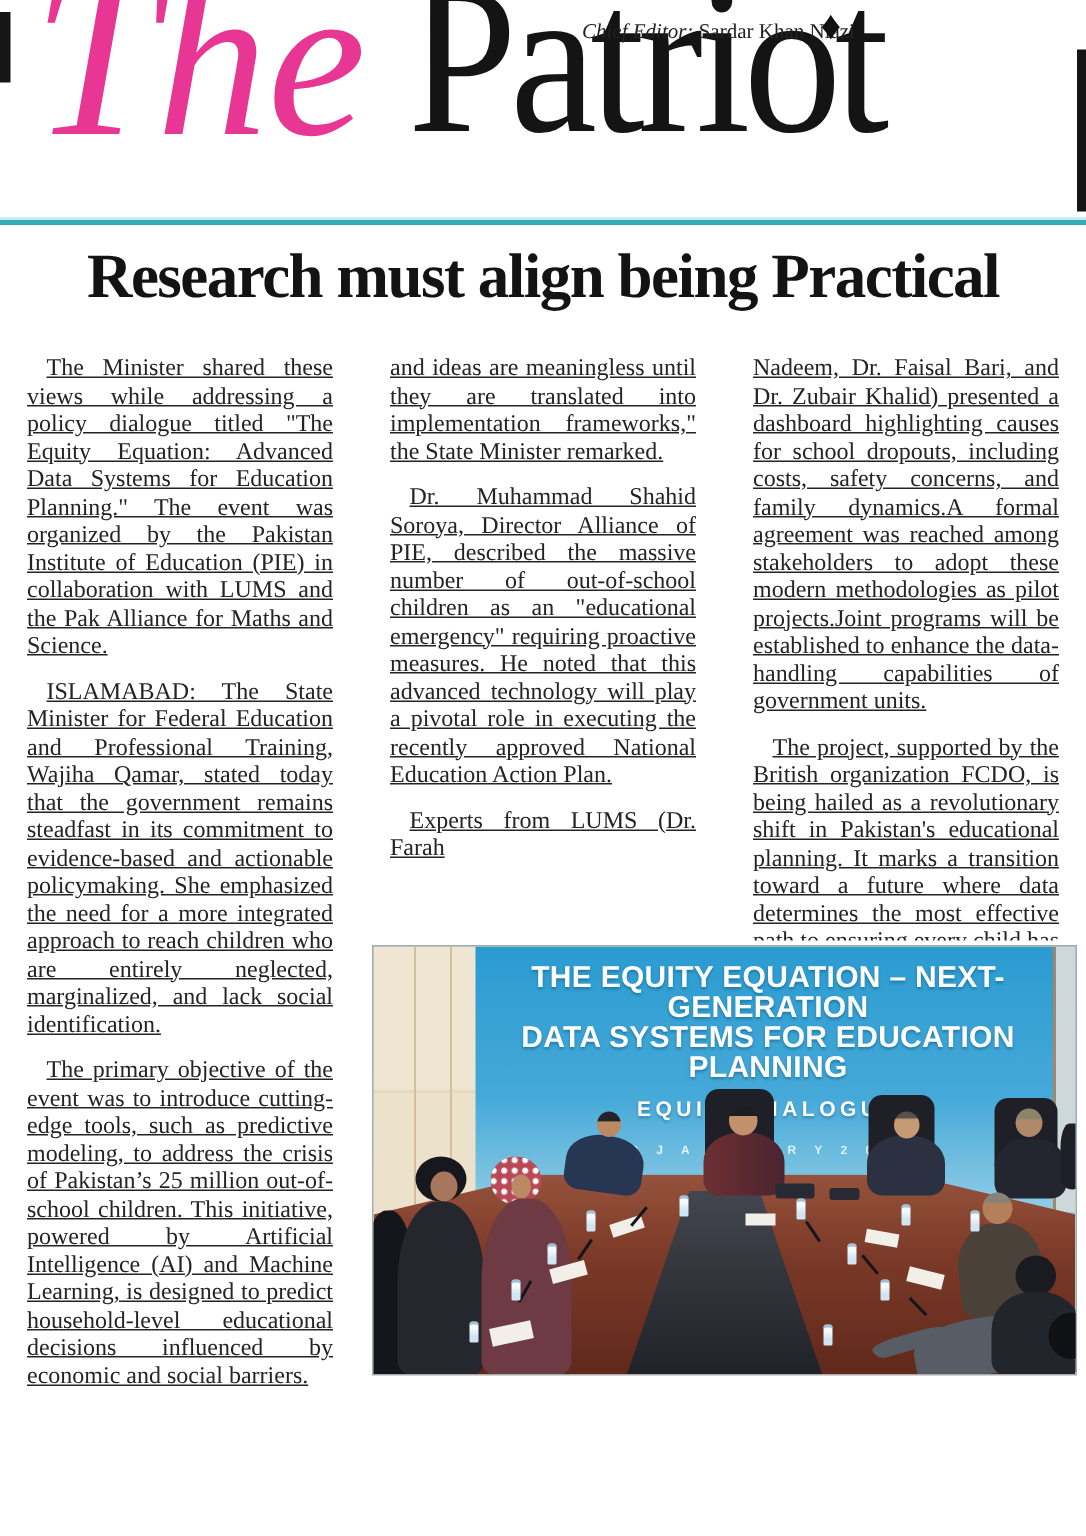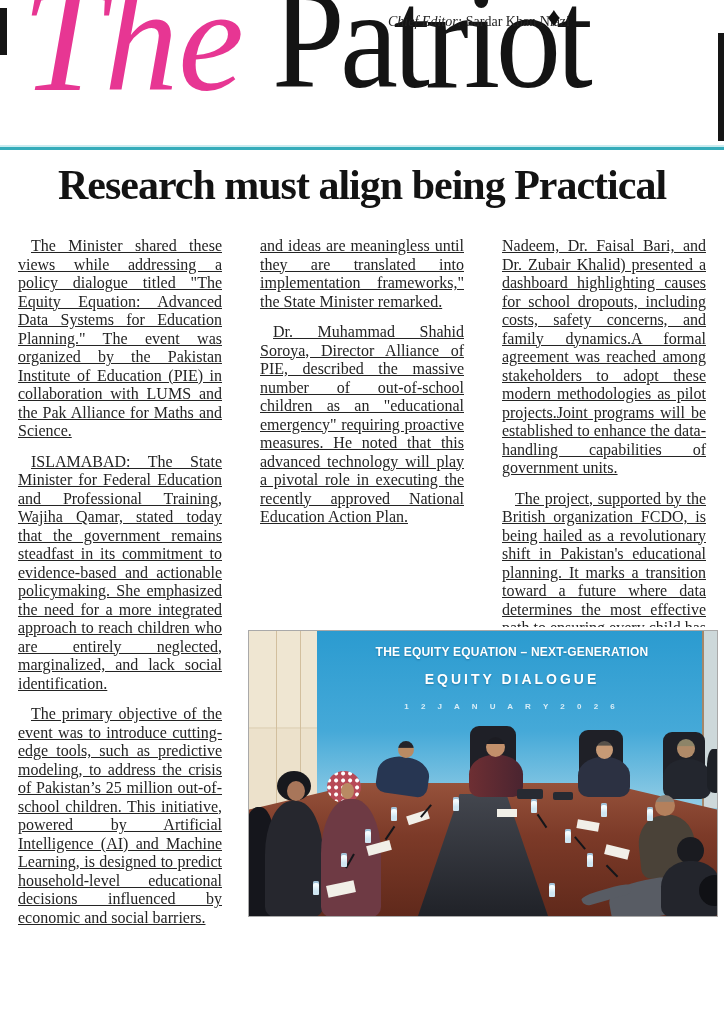--- a/index.html
+++ b/index.html
@@ -51,21 +51,21 @@
   }
   .photo-wall-left { position:absolute; left:0; top:0; width:68px; height:100%;
     background:
       linear-gradient(90deg, transparent 27px,#d2bf9e 27px 28px, transparent 28px 51px,#d2bf9e 51px 52px, transparent 52px),
       linear-gradient(180deg,#efe6d2 0 96px,#e4d8bf 96px 98px,#ece1cb 98px);
   }
   .photo-wall-right { position:absolute; right:0; top:0; width:13px; height:62%;
     background:#cdd8da; border-left:2px solid #a4876a; }
   .banner { position:absolute; left:74px; right:16px; top:11px; text-align:center;
     color:#ffffff; font-family:"Liberation Sans", sans-serif; font-weight:bold; }
-  .banner-l12 { font-size:12px; line-height:20px; letter-spacing:0.2px;
+  .banner-l12 { font-size:20px; line-height:20px; letter-spacing:0.2px;
     text-shadow:0 1px 2px rgba(0,70,110,0.45); }
   .banner-l3 { font-size:14px; margin-top:9px; letter-spacing:3px;
     text-shadow:0 1px 2px rgba(0,70,110,0.4); }
   .banner-date { font-size:8px; margin-top:15px; letter-spacing:5px; opacity:0.8; }
   .photo-table { position:absolute; left:0; top:152px; width:100%; height:133px;
     background:linear-gradient(180deg,#96523b 0%,#7c3a28 40%,#60291b 100%);
     clip-path:polygon(24% 0,76% 0,100% 20%,100% 100%,0 100%,0 20%); }
   .table-runner { position:absolute; left:50%; bottom:0; width:130px; height:122px;
     transform:translateX(-50%);
     background:linear-gradient(180deg,#43464e,#202228);
@@ -108,33 +108,35 @@
       <p>The Minister shared these views while addressing a policy dialogue titled "The Equity Equation: Advanced Data Systems for Education Planning." The event was organized by the Pakistan Institute of Education (PIE) in collaboration with LUMS and the Pak Alliance for Maths and Science.</p>
       <p>ISLAMABAD: The State Minister for Federal Education and Professional Training, Wajiha Qamar, stated today that the government remains steadfast in its commitment to evidence-based and actionable policymaking. She emphasized the need for a more integrated approach to reach children who are entirely neglected, marginalized, and lack social identification.</p>
       <p>The primary objective of the event was to introduce cutting-edge tools, such as predictive modeling, to address the crisis of Pakistan’s 25 million out-of-school children. This initiative, powered by Artificial Intelligence (AI) and Machine Learning, is designed to predict household-level educational decisions influenced by economic and social barriers.</p>
     </div>
 
     <div class="right-area">
       <div class="cols23">
         <div class="col">
           <p class="noindent">and ideas are meaningless until they are translated into implementation frameworks," the State Minister remarked.</p>
           <p>Dr. Muhammad Shahid Soroya, Director Alliance of PIE, described the massive number of out-of-school children as an "educational emergency" requiring proactive measures. He noted that this advanced technology will play a pivotal role in executing the recently approved National Education Action Plan.</p>
+          <p>Experts from LUMS (Dr. Farah</p>
         </div>
         <div class="col">
           <p class="noindent">Nadeem, Dr. Faisal Bari, and Dr. Zubair Khalid) presented a dashboard highlighting causes for school dropouts, including costs, safety concerns, and family dynamics.A formal agreement was reached among stakeholders to adopt these modern methodologies as pilot projects.Joint programs will be established to enhance the data-handling capabilities of government units.</p>
           <p>The project, supported by the British organization FCDO, is being hailed as a revolutionary shift in Pakistan's educational planning. It marks a transition toward a future where data determines the most effective path to ensuring every child has access to a classroom.</p>
         </div>
       </div>
 
       <div class="photo">
         <div class="photo-wall-left"></div>
         <div class="photo-wall-right"></div>
 
         <div class="banner">
           <div class="banner-l12">THE EQUITY EQUATION – NEXT-GENERATION</div>
+          <div class="banner-l12">DATA SYSTEMS FOR EDUCATION PLANNING</div>
           <div class="banner-l3">EQUITY DIALOGUE</div>
           <div class="banner-date">1 2   J A N U A R Y   2 0 2 6</div>
         </div>
 
         <div class="chair" style="left:221px;top:95px;width:46px;height:54px;"></div>
         <div class="chair" style="left:330px;top:99px;width:44px;height:50px;"></div>
         <div class="chair" style="left:414px;top:101px;width:42px;height:48px;"></div>
 
         <div class="photo-table"></div>
         <div class="table-runner"></div>

